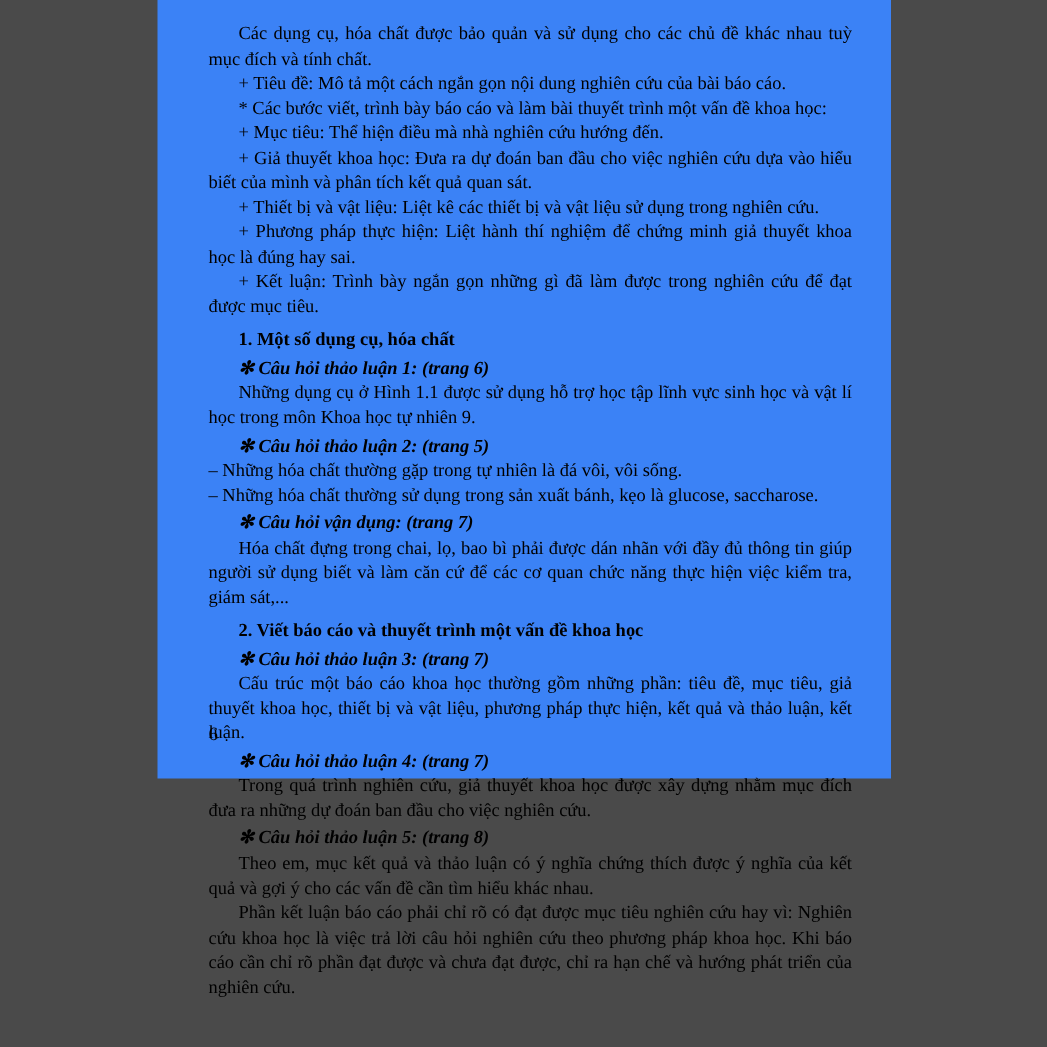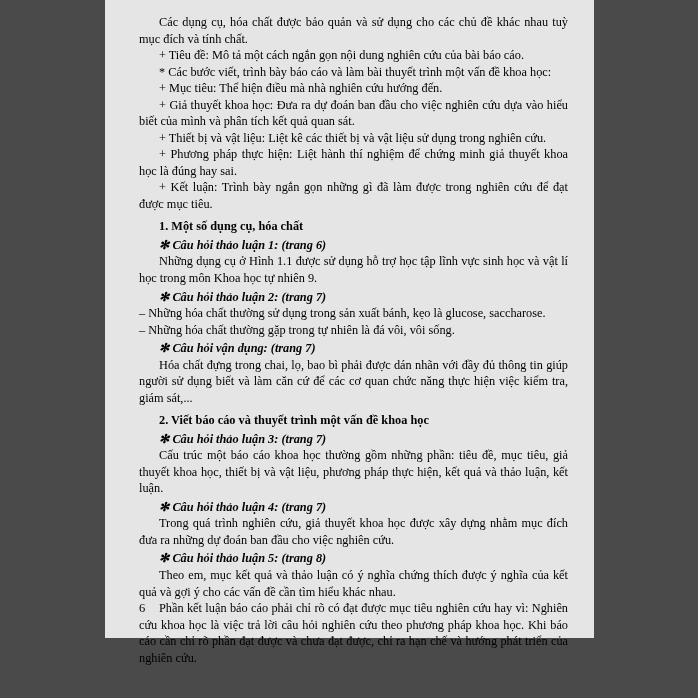--- a/index.html
+++ b/index.html
@@ -11,22 +11,22 @@
     width: 698px;
     height: 698px;
     overflow: hidden;
     font-family: "Liberation Serif", serif;
   }
   .page {
     position: absolute;
     left: 105px;
     top: 0;
     width: 489px;
-    height: 638px;
-    background: #e5e5e5;
+    height: 519px;
+    background: #3b82f6;
     box-sizing: border-box;
     padding: 14px 26px 10px 34px;
   }
   .content {
     font-size: 12.3px;
     line-height: 1.345;
     color: #000;
     text-align: justify;
   }
   .p {
@@ -65,23 +65,23 @@
       <p class="p">+ Tiêu đề: Mô tả một cách ngắn gọn nội dung nghiên cứu của bài báo cáo.</p>
       <p class="p">* Các bước viết, trình bày báo cáo và làm bài thuyết trình một vấn đề khoa học:</p>
       <p class="p">+ Mục tiêu: Thể hiện điều mà nhà nghiên cứu hướng đến.</p>
       <p class="p">+ Giả thuyết khoa học: Đưa ra dự đoán ban đầu cho việc nghiên cứu dựa vào hiểu biết của mình và phân tích kết quả quan sát.</p>
       <p class="p">+ Thiết bị và vật liệu: Liệt kê các thiết bị và vật liệu sử dụng trong nghiên cứu.</p>
       <p class="p">+ Phương pháp thực hiện: Liệt hành thí nghiệm để chứng minh giả thuyết khoa học là đúng hay sai.</p>
       <p class="p">+ Kết luận: Trình bày ngắn gọn những gì đã làm được trong nghiên cứu để đạt được mục tiêu.</p>
       <p class="heading">1. Một số dụng cụ, hóa chất</p>
       <p class="q">✻ Câu hỏi thảo luận 1: (trang 6)</p>
       <p class="p">Những dụng cụ ở Hình 1.1 được sử dụng hỗ trợ học tập lĩnh vực sinh học và vật lí học trong môn Khoa học tự nhiên 9.</p>
-      <p class="q">✻ Câu hỏi thảo luận 2: (trang 7)</p>
+      <p class="q">✻ Câu hỏi thảo luận 2: (trang 5)</p>
+      <p class="p-noindent">– Những hóa chất thường gặp trong tự nhiên là đá vôi, vôi sống.</p>
       <p class="p-noindent">– Những hóa chất thường sử dụng trong sản xuất bánh, kẹo là glucose, saccharose.</p>
-      <p class="p-noindent">– Những hóa chất thường gặp trong tự nhiên là đá vôi, vôi sống.</p>
       <p class="q">✻ Câu hỏi vận dụng: (trang 7)</p>
       <p class="p">Hóa chất đựng trong chai, lọ, bao bì phải được dán nhãn với đầy đủ thông tin giúp người sử dụng biết và làm căn cứ để các cơ quan chức năng thực hiện việc kiểm tra, giám sát,...</p>
       <p class="heading">2. Viết báo cáo và thuyết trình một vấn đề khoa học</p>
       <p class="q">✻ Câu hỏi thảo luận 3: (trang 7)</p>
       <p class="p">Cấu trúc một báo cáo khoa học thường gồm những phần: tiêu đề, mục tiêu, giả thuyết khoa học, thiết bị và vật liệu, phương pháp thực hiện, kết quả và thảo luận, kết luận.</p>
       <p class="q">✻ Câu hỏi thảo luận 4: (trang 7)</p>
       <p class="p">Trong quá trình nghiên cứu, giả thuyết khoa học được xây dựng nhằm mục đích đưa ra những dự đoán ban đầu cho việc nghiên cứu.</p>
       <p class="q">✻ Câu hỏi thảo luận 5: (trang 8)</p>
       <p class="p">Theo em, mục kết quả và thảo luận có ý nghĩa chứng thích được ý nghĩa của kết quả và gợi ý cho các vấn đề cần tìm hiểu khác nhau.</p>
       <p class="p">Phần kết luận báo cáo phải chỉ rõ có đạt được mục tiêu nghiên cứu hay vì: Nghiên cứu khoa học là việc trả lời câu hỏi nghiên cứu theo phương pháp khoa học. Khi báo cáo cần chỉ rõ phần đạt được và chưa đạt được, chỉ ra hạn chế và hướng phát triển của nghiên cứu.</p>

